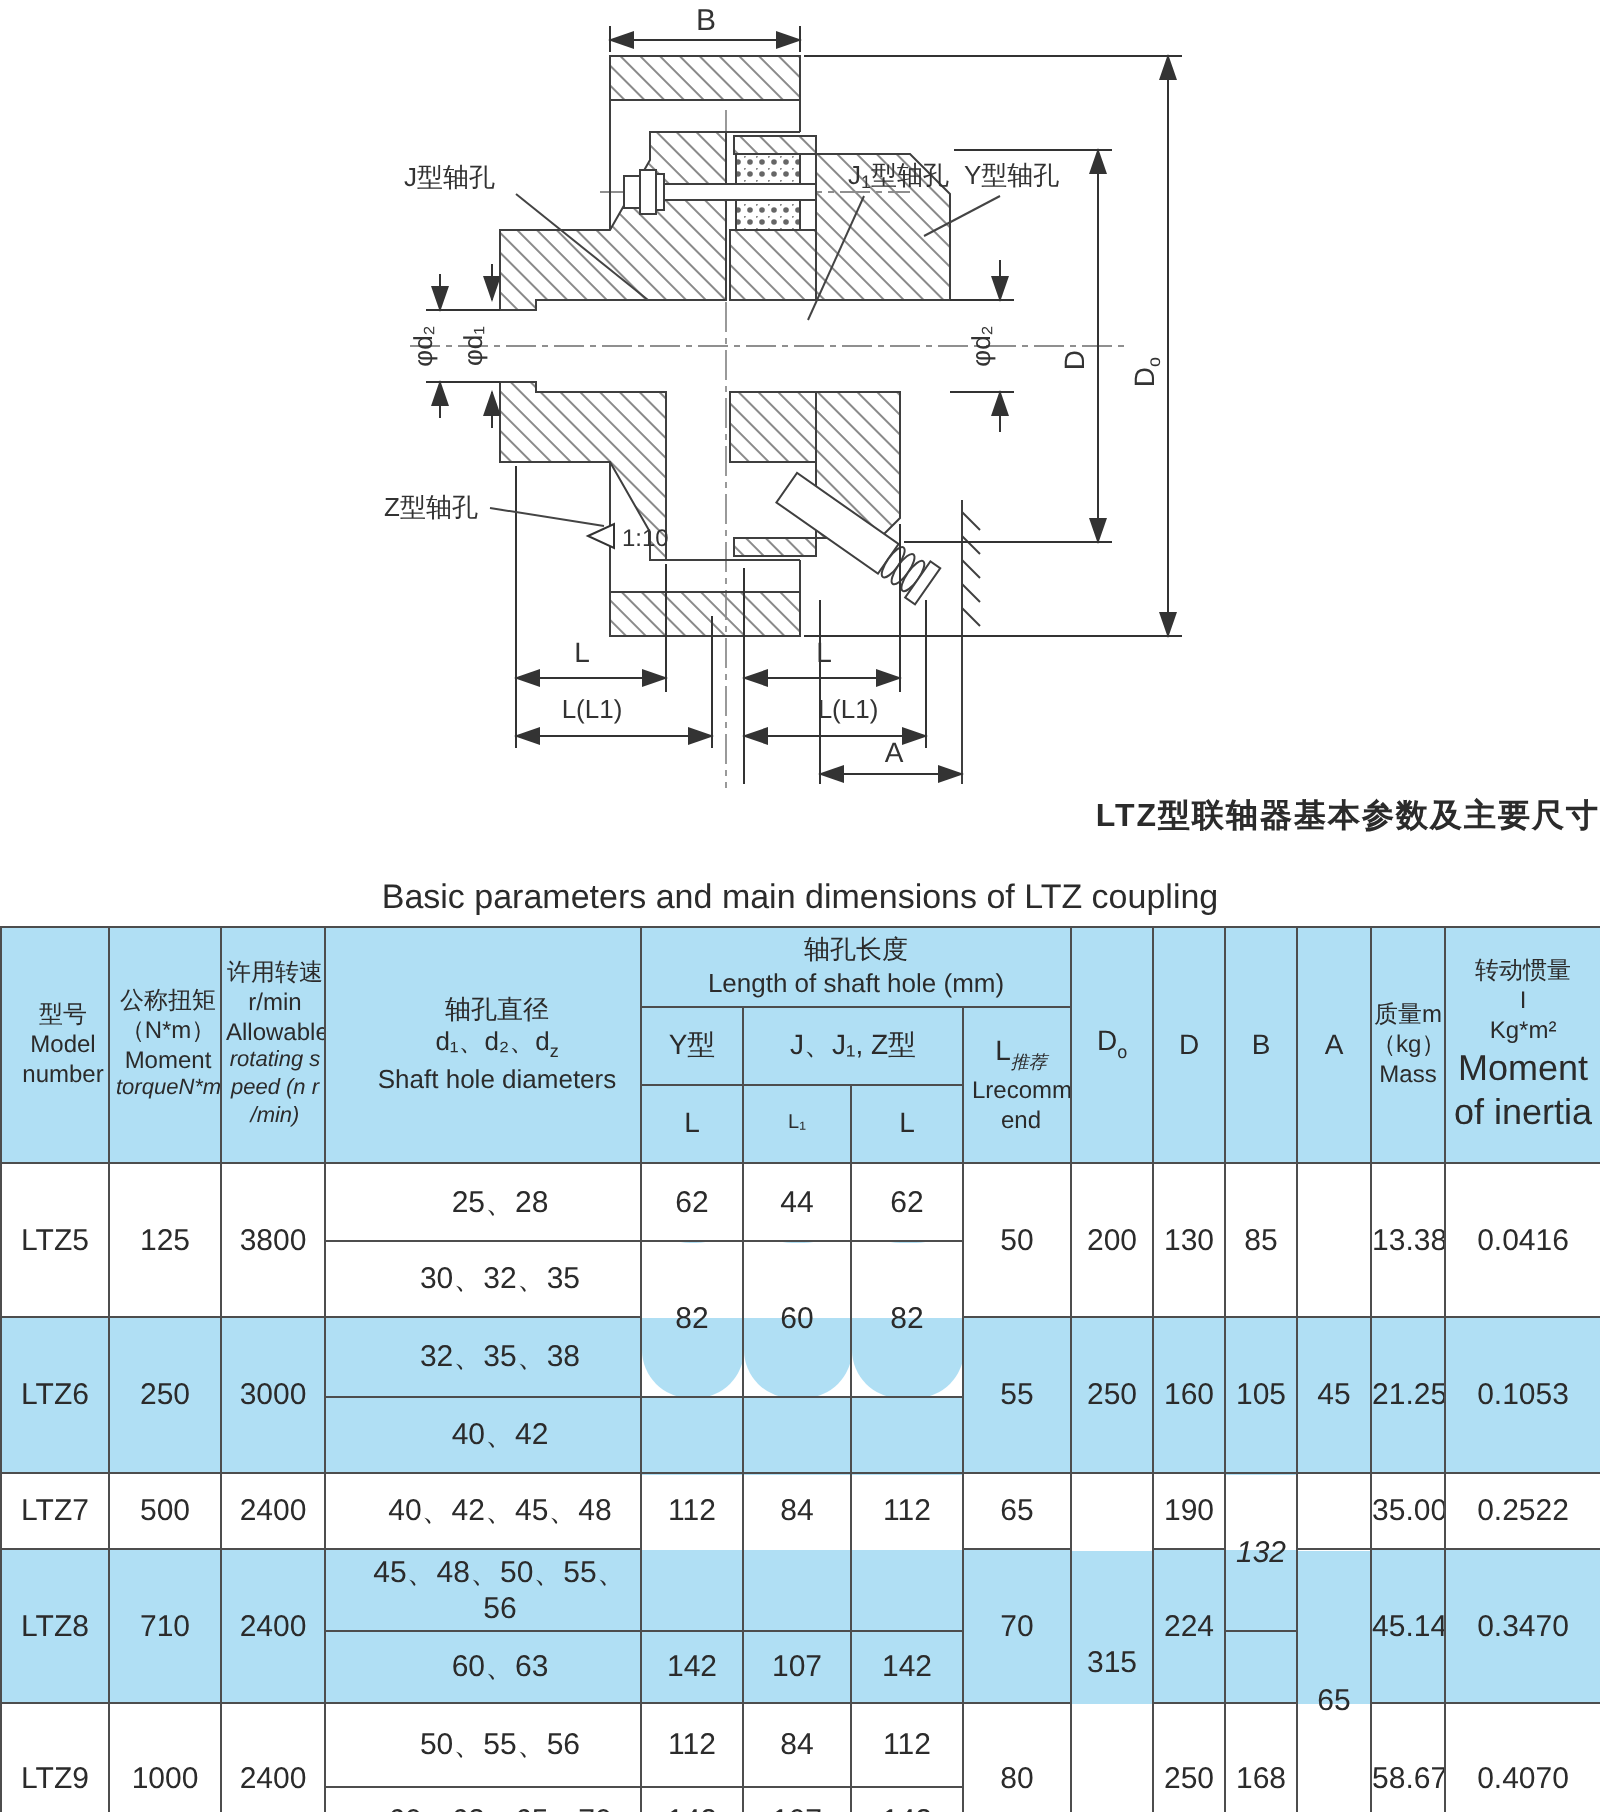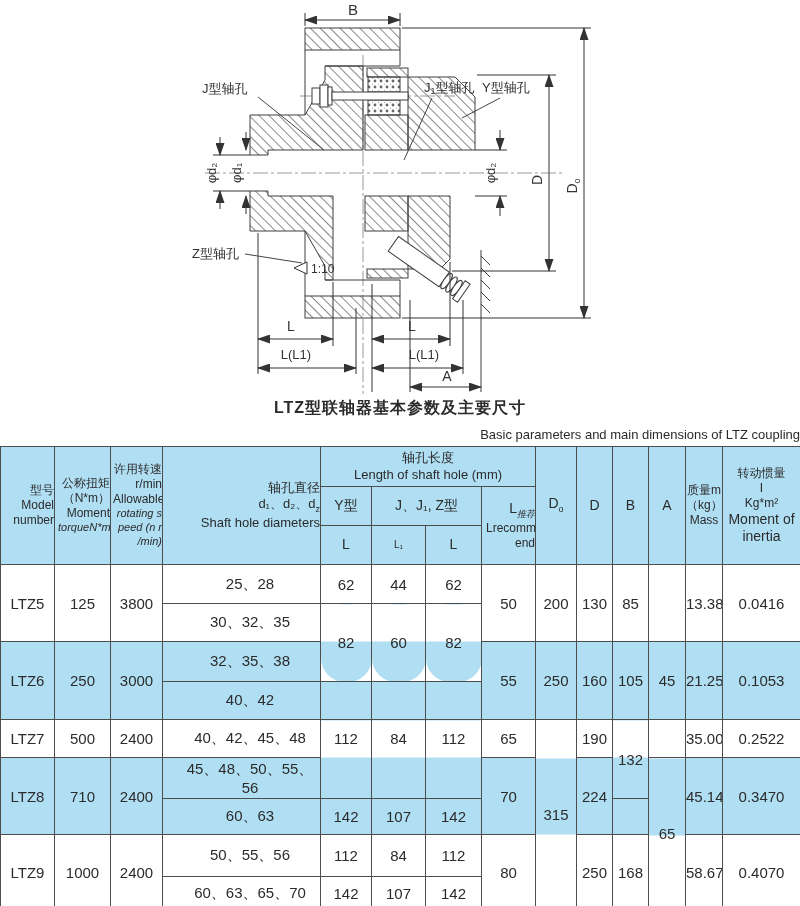--- a/index.html
+++ b/index.html
@@ -2,39 +2,39 @@
 <html><head>
 <meta charset="utf-8">
 <style>
   html,body{margin:0;padding:0;background:#ffffff;}
   body{width:800px;font-family:"Liberation Sans","DejaVu Sans",sans-serif;color:#2b2b2b;}
   .page{width:800px;}
   
   .draw-wrap{width:800px;height:396px;position:relative;}
   svg text{fill:#333;}
   
-  .title-zh{text-align:center;font-size:16px;font-weight:bold;letter-spacing:1px;margin-top:2px;}
-  .title-en{text-align:right;font-size:13px;margin-top:8px;margin-bottom:4px;}
+  .title-zh{text-align:right;font-size:16px;font-weight:bold;letter-spacing:1px;margin-top:2px;}
+  .title-en{text-align:center;font-size:17px;margin-top:20px;margin-bottom:4px;}
   
   table{border-collapse:collapse;table-layout:fixed;width:800px;}
   td,th{border:1px solid #4d4d4d;text-align:center;vertical-align:middle;padding:0;overflow:hidden;font-weight:normal;}
   th{background:#b0dff4;font-size:12px;line-height:1.25;}
   td{font-size:15px;}
   tr.bl{background:#b0dff4;}
   .hr1{height:40px}.hr2{height:39px}.hr3{height:39px}
   .r1{height:39px}.r2{height:38px}.r3{height:40px}.r4{height:38px}.r5{height:38px}
   .r6{height:41px}.r7{height:36px}.r8{height:42px}.r9{height:33px}.rstrip{height:5px}
-  .left{text-align:right;padding-left:8px;}
+  .left{text-align:center;padding-left:8px;}
   .bore{text-align:center;padding-left:17px;}
   .small{font-size:11px;font-style:italic;}
   sub{font-size:9px;}
   .subcn{font-size:9px;font-style:italic;}
   .g50{background:linear-gradient(to bottom,#ffffff 48.7%,#b0dff4 48.7%);border-radius:24px;}
   .gtop{background:linear-gradient(to bottom,#ffffff 48%,#b0dff4 48%);vertical-align:top;padding-top:10px;}
-  .g48{background:linear-gradient(to bottom,#ffffff 48%,#b0dff4 48%);}
+  .g48{background:linear-gradient(to bottom,#ffffff 48%,#b0dff4 48%);font-style:italic;}
   .gd0{background:linear-gradient(to bottom,#ffffff 0 20%,#b0dff4 20% 60.5%,#ffffff 60.5% 100%);}
   .ga{background:linear-gradient(to bottom,#b0dff4 0 50.7%,#ffffff 50.7% 100%);}
 </style>
 </head>
 <body>
 
 <div class="page">
 
   <div class="draw-wrap">
     <svg width="800" height="396" viewBox="0 0 800 396">
@@ -237,21 +237,21 @@
       <th rowspan="3" style="font-size:14px">A</th>
       <th rowspan="3">
         <div>质量m</div>
             <div>（kg）</div>
             <div>Mass</div>
       </th>
       <th rowspan="3">
         <div>转动惯量</div>
             <div>I</div>
             <div>Kg*m²</div>
-            <div style="font-size:14px"><span>Moment of</span> <span>inertia</span></div>
+            <div style="font-size:18px"><span>Moment of</span> <span>inertia</span></div>
       </th>
     </tr>
     <tr class="hr2">
       <th style="font-size:14px">Y型</th>
       <th colspan="2" style="font-size:14px">J、J₁, Z型</th>
       <th rowspan="2" class="left" style="padding-left:4px">
         <div style="font-size:14px"><span>L</span><sub class="subcn">推荐</sub></div>
         <div>Lrecomm</div>
             <div>end</div>
       </th>

